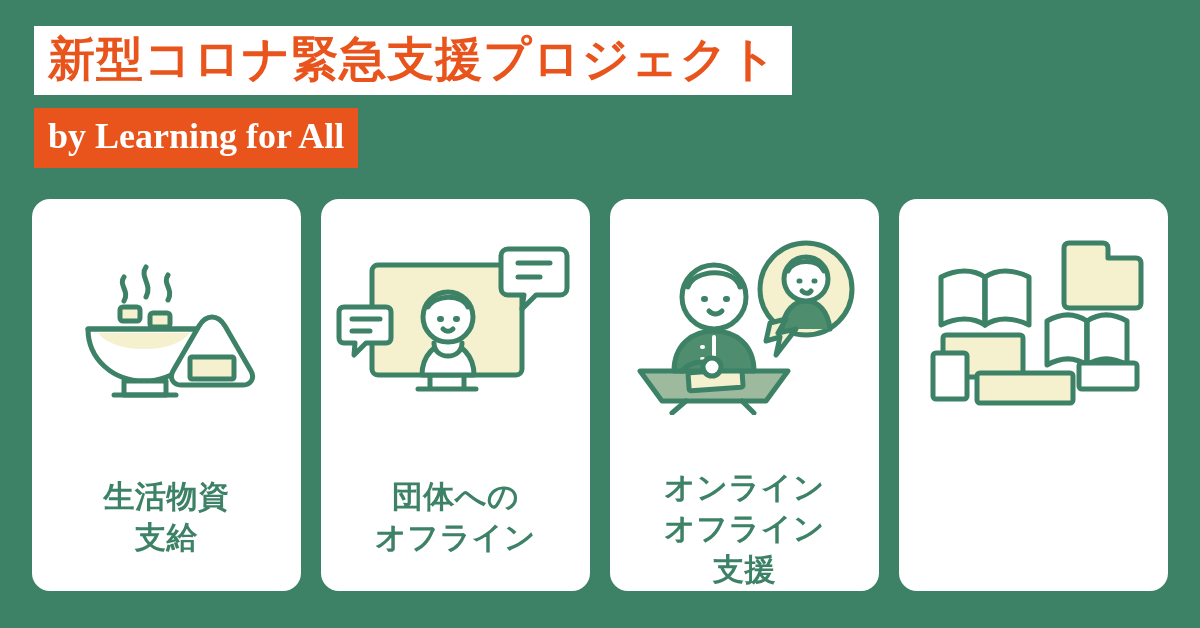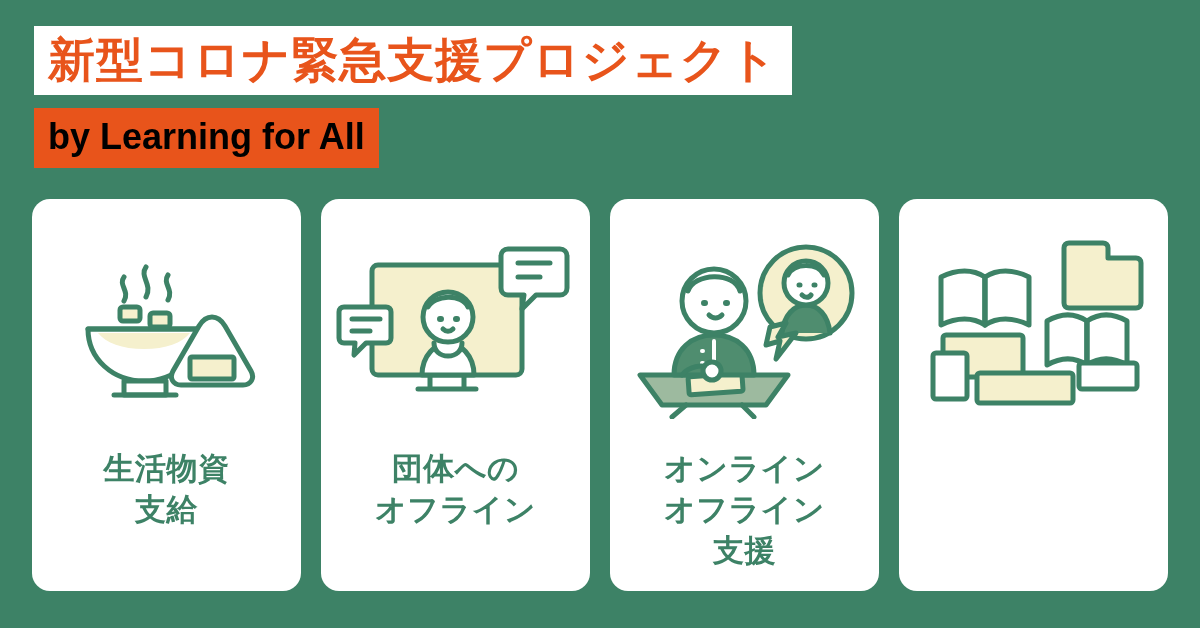--- a/index.html
+++ b/index.html
@@ -1,39 +1,39 @@
 <!DOCTYPE html>
 <html><head>
 <meta charset="utf-8">
 <style>
   html,body{margin:0;padding:0;}
   body{
     width:1200px;height:628px;overflow:hidden;
     background:#3d8266;
     font-family:"Liberation Sans","DejaVu Sans",sans-serif;
   }
-  .poster{position:relative;width:1200px;height:585px;background:#3d8266;}
+  .poster{position:relative;width:1200px;height:585px;background:#3d8266;font-family:Liberation Serif, serif;}
 
   
   .title-wrap{position:absolute;left:34px;top:26px;}
   .title-main{
     display:inline-block;
     background:#ffffff;
     color:#e8541b;
     font-size:47px;
     font-weight:bold;
     letter-spacing:1px;
     line-height:1.18;
     padding:6px 14px 8px 14px;
     white-space:nowrap;
   }
   .title-sub{
     display:inline-block;
     background:#e8541b;
-    color:#000000;
+    color:#ffffff;
     font-size:36px;
     font-weight:bold;
     line-height:1.2;
     padding:7px 14px 9px 14px;
     margin-top:13px;
     white-space:nowrap;
   }
 
   
   .cards{
@@ -42,20 +42,21 @@
     display:flex;gap:20px;
   }
   .card{
     flex:1 1 0;
     background:#ffffff;
     border-radius:18px;
     position:relative;
     display:flex;flex-direction:column;
     align-items:center;
     box-sizing:border-box;
+    gap:28px;
   }
   .card-art{
     height:250px;width:100%;
     display:flex;align-items:center;justify-content:center;
   }
   .card-label{
     color:#3d8266;
     font-size:31px;
     font-weight:bold;
     line-height:1.32;

